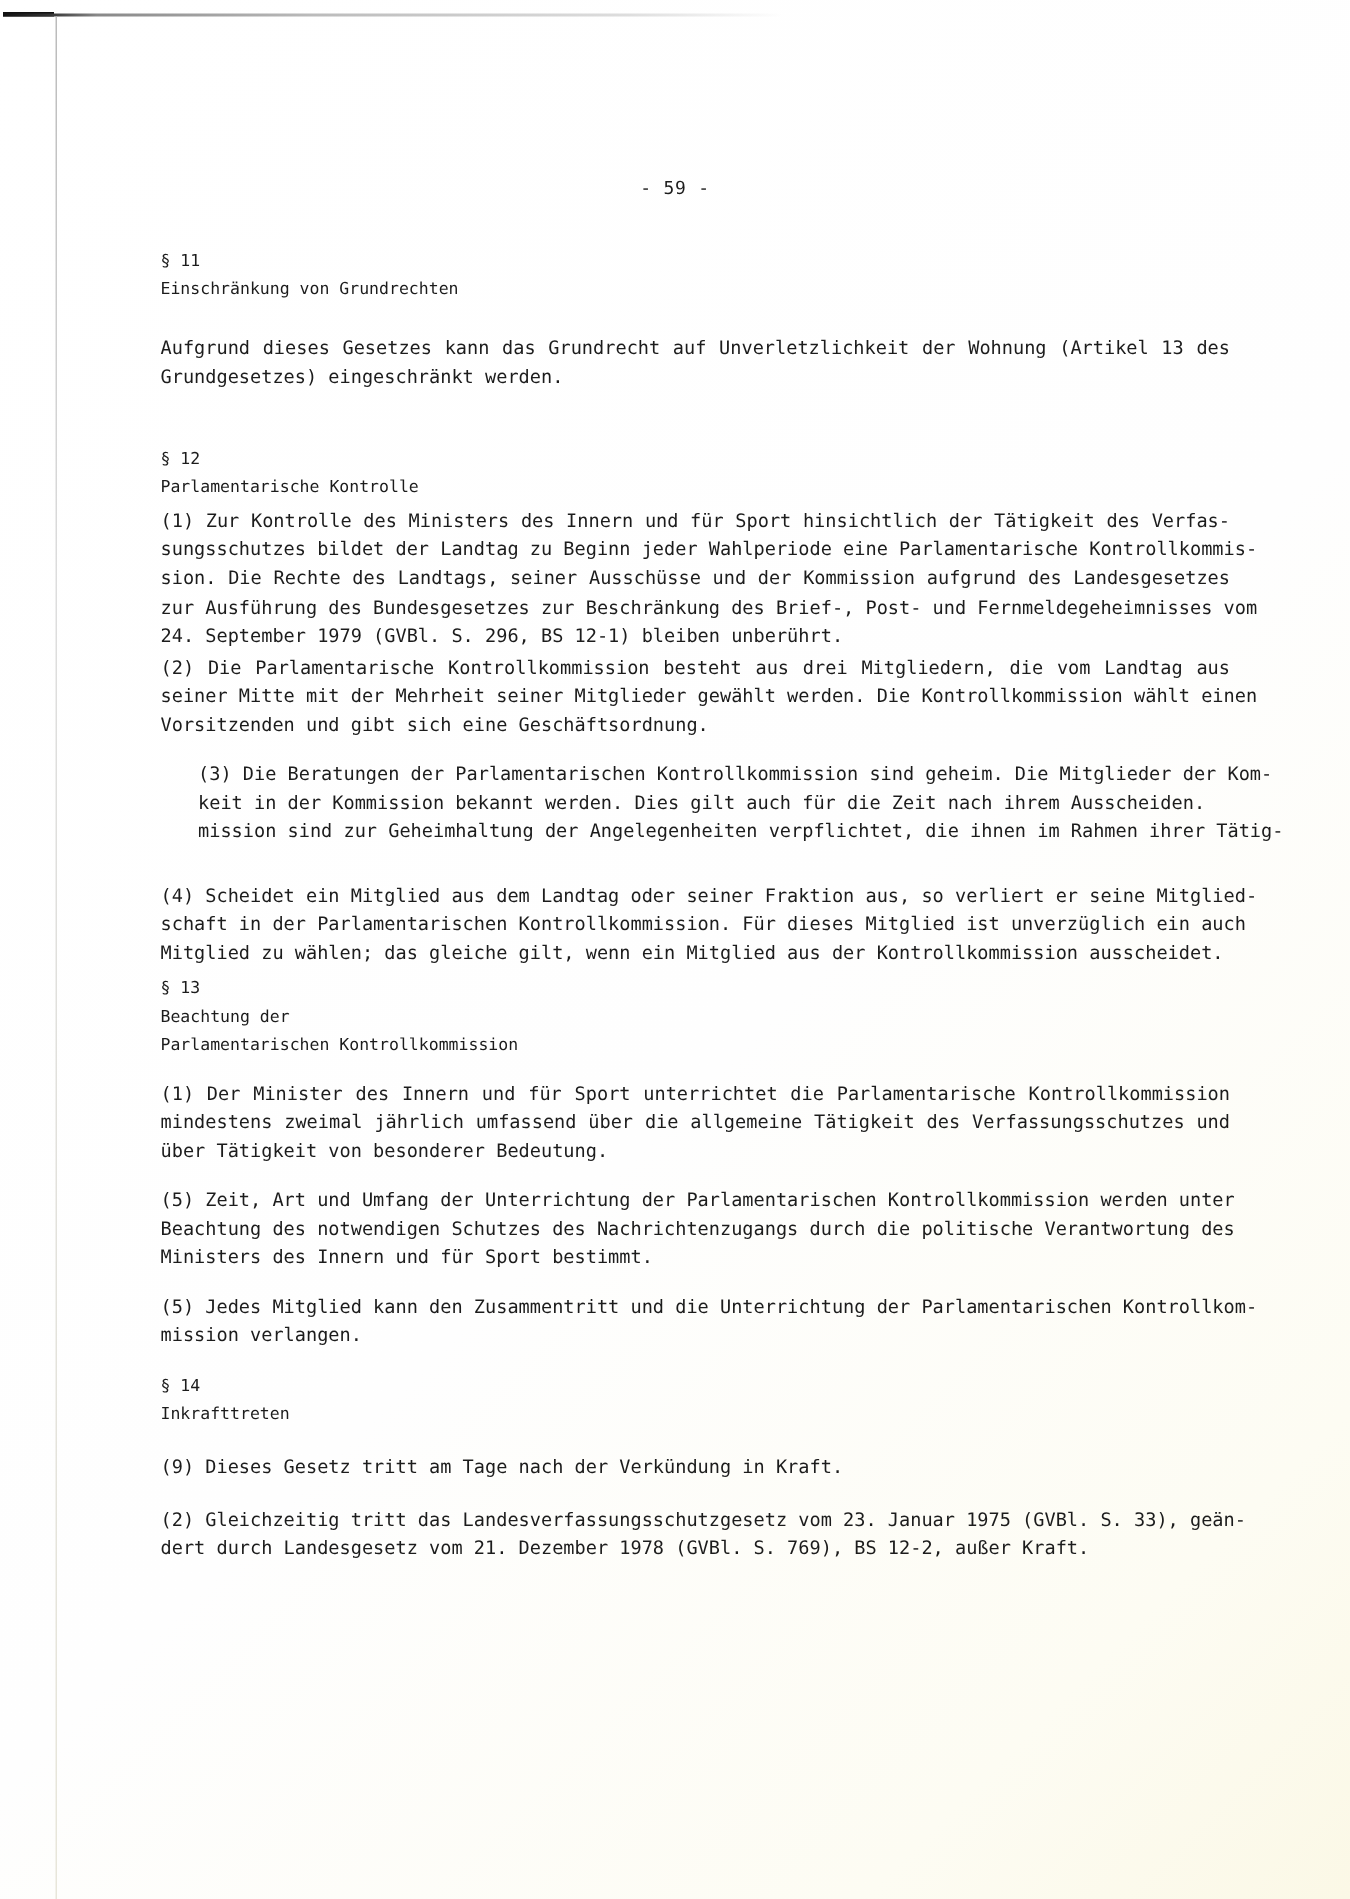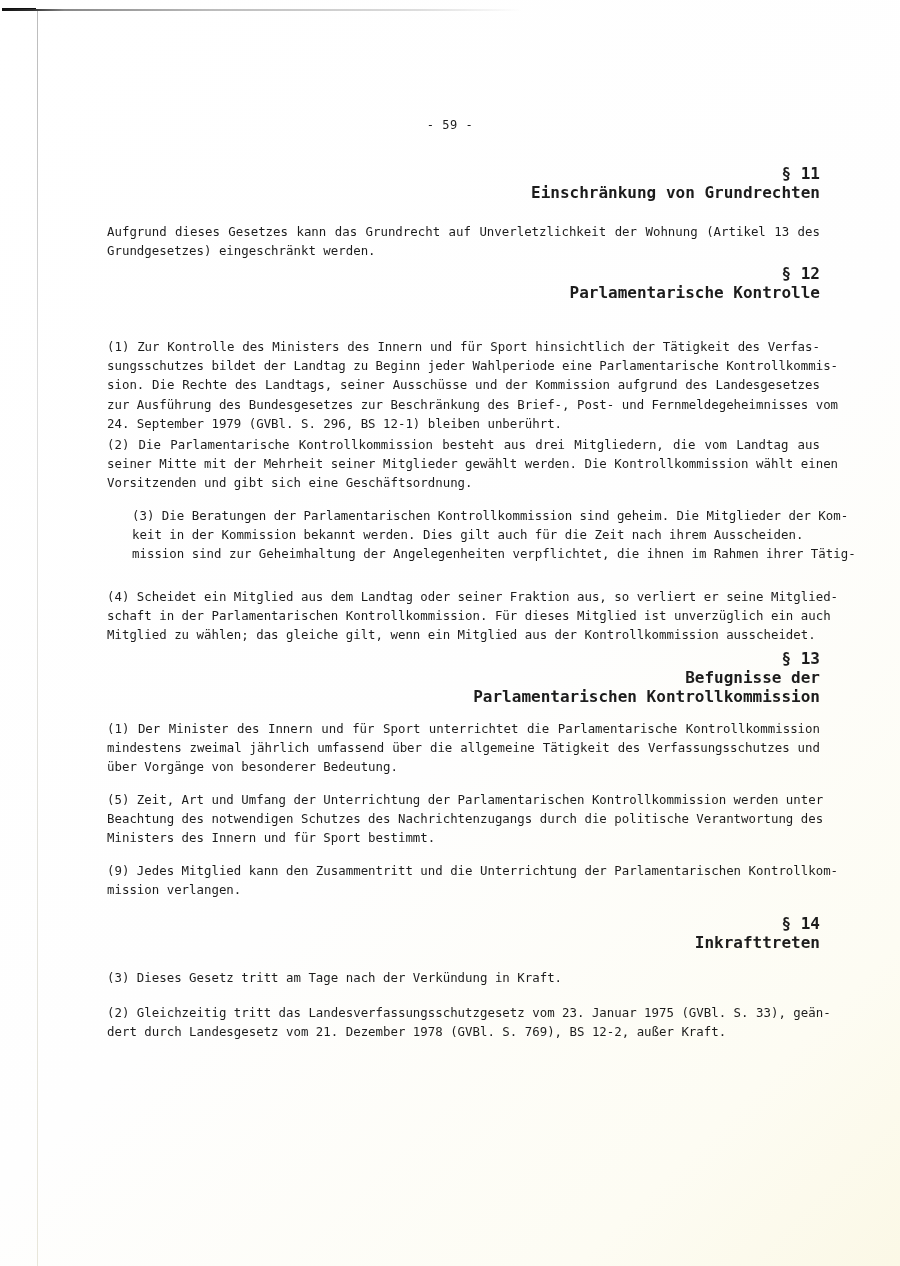--- a/index.html
+++ b/index.html
@@ -18,22 +18,22 @@
     }
     .scan-left-line {
       position: absolute; left: 37px; top: 11px; width: 1px; height: 1255px;
       background: linear-gradient(180deg, #bbb 0%, #ddd 30%, #e8e6da 100%);
     }
     .page-number {
       position: absolute; left: 0; width: 900px; top: 118px; text-align: center;
       font-size: 12px; letter-spacing: 0.5px;
     }
     .heading {
-      position: absolute; left: 107px; width: 713px; text-align: right;
-      font-size: 16px; line-height: 19px; font-weight: bold;
+      position: absolute; left: 107px; width: 713px; text-align: left;
+      font-size: 11px; line-height: 19px;
     }
     .para {
       position: absolute; left: 107px; width: 713px;
       font-size: 12.4px; line-height: 19.2px;
     }
     .line { display: block; white-space: nowrap; text-align: justify; text-align-last: justify; }
     .line.last { text-align-last: left; }
     .heading span { display: block; }
   </style>
 </head>
@@ -47,21 +47,21 @@
 
 <div class="heading" style="top:164px;">
   <span>§ 11</span>
   <span>Einschränkung von Grundrechten</span>
 </div>
 <div class="para" style="top:222px;">
   <span class="line">Aufgrund dieses Gesetzes kann das Grundrecht auf Unverletzlichkeit der Wohnung (Artikel 13 des</span>
   <span class="line last">Grundgesetzes) eingeschränkt werden.</span>
 </div>
 
-<div class="heading" style="top:264px;">
+<div class="heading" style="top:296px;">
   <span>§ 12</span>
   <span>Parlamentarische Kontrolle</span>
 </div>
 <div class="para" style="top:337px;">
   <span class="line">(1) Zur Kontrolle des Ministers des Innern und für Sport hinsichtlich der Tätigkeit des Verfas-</span>
   <span class="line">sungsschutzes bildet der Landtag zu Beginn jeder Wahlperiode eine Parlamentarische Kontrollkommis-</span>
   <span class="line">sion. Die Rechte des Landtags, seiner Ausschüsse und der Kommission aufgrund des Landesgesetzes</span>
   <span class="line">zur Ausführung des Bundesgesetzes zur Beschränkung des Brief-, Post- und Fernmeldegeheimnisses vom</span>
   <span class="line last">24. September 1979 (GVBl. S. 296, BS 12-1) bleiben unberührt.</span>
 </div>
@@ -76,41 +76,41 @@
   <span class="line">mission sind zur Geheimhaltung der Angelegenheiten verpflichtet, die ihnen im Rahmen ihrer Tätig-</span>
 </div>
 <div class="para" style="top:577px;margin-top:10px;">
   <span class="line">(4) Scheidet ein Mitglied aus dem Landtag oder seiner Fraktion aus, so verliert er seine Mitglied-</span>
   <span class="line">schaft in der Parlamentarischen Kontrollkommission. Für dieses Mitglied ist unverzüglich ein auch</span>
   <span class="line last">Mitglied zu wählen; das gleiche gilt, wenn ein Mitglied aus der Kontrollkommission ausscheidet.</span>
 </div>
 
 <div class="heading" style="top:649px;">
   <span>§ 13</span>
-  <span>Befugnisse der</span>
+  <span>Beachtung der</span>
   <span>Parlamentarischen Kontrollkommission</span>
 </div>
 <div class="para" style="top:719px;">
   <span class="line">(1) Der Minister des Innern und für Sport unterrichtet die Parlamentarische Kontrollkommission</span>
   <span class="line">mindestens zweimal jährlich umfassend über die allgemeine Tätigkeit des Verfassungsschutzes und</span>
-  <span class="line last">über Vorgänge von besonderer Bedeutung.</span>
+  <span class="line last">über Tätigkeit von besonderer Bedeutung.</span>
 </div>
 <div class="para" style="top:790px;">
   <span class="line">(5) Zeit, Art und Umfang der Unterrichtung der Parlamentarischen Kontrollkommission werden unter</span>
   <span class="line">Beachtung des notwendigen Schutzes des Nachrichtenzugangs durch die politische Verantwortung des</span>
   <span class="line last">Ministers des Innern und für Sport bestimmt.</span>
 </div>
 <div class="para" style="top:861px;">
-  <span class="line">(9) Jedes Mitglied kann den Zusammentritt und die Unterrichtung der Parlamentarischen Kontrollkom-</span>
+  <span class="line">(5) Jedes Mitglied kann den Zusammentritt und die Unterrichtung der Parlamentarischen Kontrollkom-</span>
   <span class="line last">mission verlangen.</span>
 </div>
 
 <div class="heading" style="top:914px;">
   <span>§ 14</span>
   <span>Inkrafttreten</span>
 </div>
 <div class="para" style="top:968px;">
-  <span class="line last">(3) Dieses Gesetz tritt am Tage nach der Verkündung in Kraft.</span>
+  <span class="line last">(9) Dieses Gesetz tritt am Tage nach der Verkündung in Kraft.</span>
 </div>
 <div class="para" style="top:1003px;">
   <span class="line">(2) Gleichzeitig tritt das Landesverfassungsschutzgesetz vom 23. Januar 1975 (GVBl. S. 33), geän-</span>
   <span class="line last">dert durch Landesgesetz vom 21. Dezember 1978 (GVBl. S. 769), BS 12-2, außer Kraft.</span>
 </div>
 
 </body></html>

